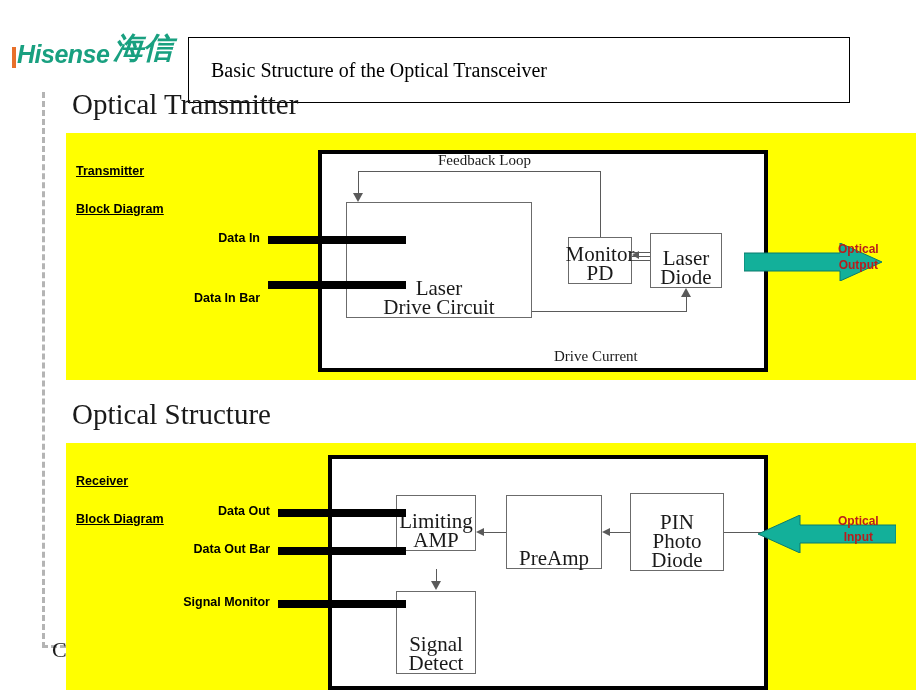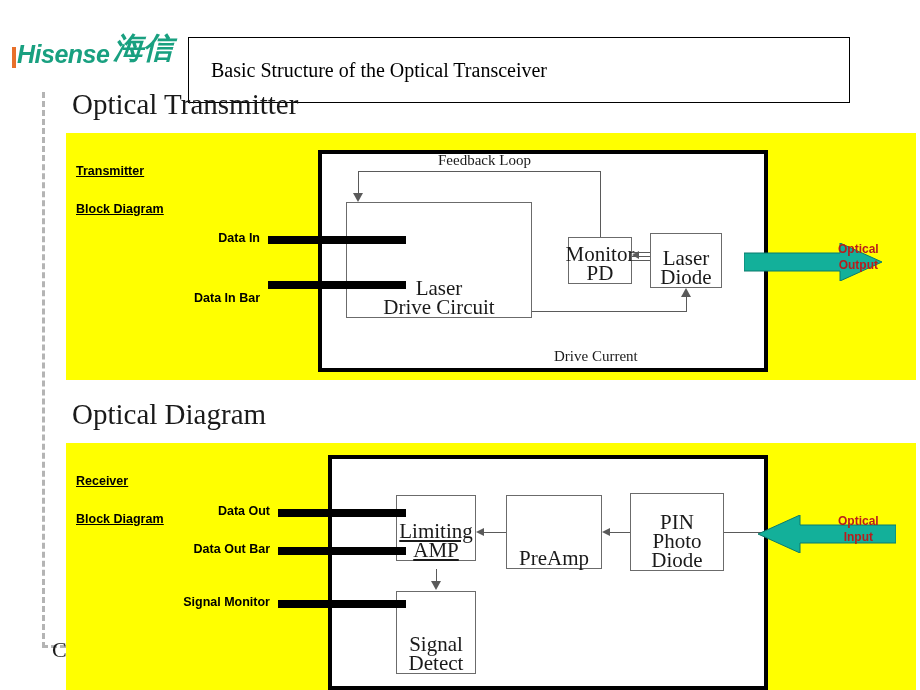--- a/index.html
+++ b/index.html
@@ -171,21 +171,21 @@
     line-height: 19px;
     z-index: 3;
   }
 
   
   #blk-laser-drive { left: 280px; top: 69px; width: 186px; height: 116px; }
   #blk-monitor-pd  { left: 502px; top: 104px; width: 64px;  height: 47px; }
   #blk-laser-diode { left: 584px; top: 100px; width: 72px;  height: 55px; }
 
   
-  #blk-limiting-amp { left: 330px; top: 52px;  width: 80px;  height: 66px; text-decoration: underline; }
+  #blk-limiting-amp { left: 330px; top: 52px;  width: 80px;  height: 56px; }
   #blk-preamp       { left: 440px; top: 52px;  width: 96px;  height: 74px; }
   #blk-pin-diode    { left: 564px; top: 50px;  width: 94px;  height: 78px; }
   #blk-signal-detect{ left: 330px; top: 148px; width: 80px;  height: 83px; }
 
   
   .lead {
     position: absolute;
     height: 8px;
     background: #000000;
     z-index: 6;
@@ -279,21 +279,21 @@
   <span class="bar"></span>
     <span class="word">Hisense</span>
     <span class="cn">海信</span>
 </div>
 
 <div class="title-box">
   <div class="title-text">Basic Structure of the Optical Transceiver</div>
 </div>
 
 <div class="section-heading" id="heading-transmitter">Optical Transmitter</div>
-<div class="section-heading" id="heading-receiver">Optical Diagram</div>
+<div class="section-heading" id="heading-receiver">Optical Structure</div>
 
 <div class="watermark">www.zixin.com.cn</div>
 
 <div class="stray-char">C</div>
 
 <div class="panel" id="panel-transmitter">
 
   <div class="panel-label">
     <span>Transmitter</span>
     <span>Block Diagram</span>

